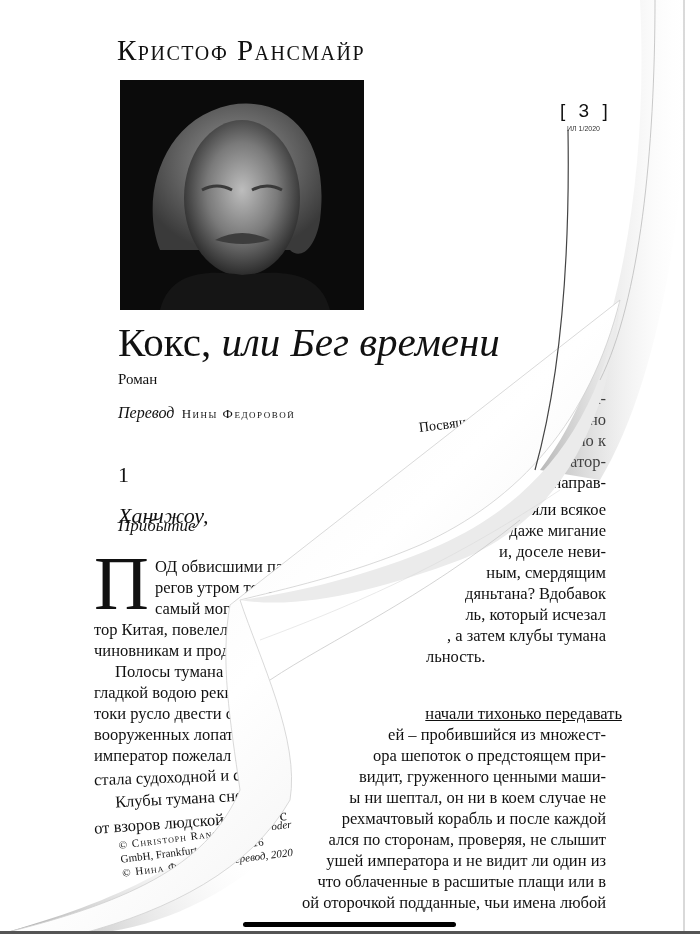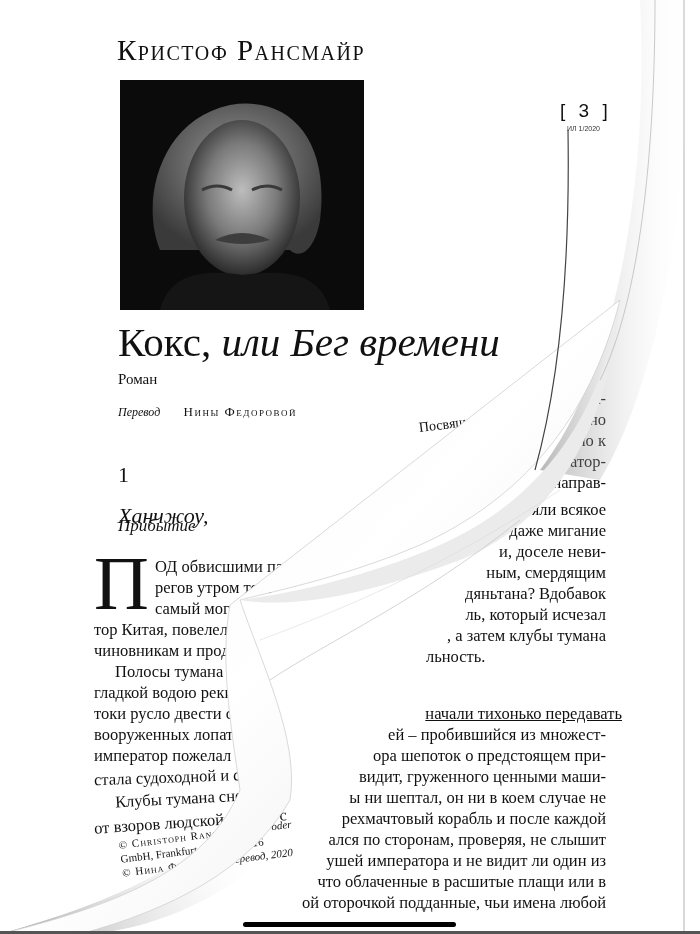--- a/index.html
+++ b/index.html
@@ -8,21 +8,21 @@
   .right-edge{position:absolute;left:683px;top:0;width:2px;height:934px;background:#d9d9d9;}
   .author{position:absolute;left:117px;top:34px;font-size:29px;letter-spacing:1.5px;font-variant:small-caps;color:#111;white-space:nowrap;}
   .photo{position:absolute;left:120px;top:80px;width:244px;height:230px;background:#0b0b0b;overflow:hidden;}
   .photo svg{display:block;}
   .page-num{position:absolute;left:560px;top:100px;font-family:"Liberation Sans",sans-serif;font-size:19px;letter-spacing:4px;color:#111;}
   .issue{position:absolute;left:567px;top:125px;font-family:"Liberation Sans",sans-serif;font-size:7px;color:#333;}
   .title{position:absolute;left:118px;top:318px;font-size:41px;font-style:italic;color:#111;white-space:nowrap;}
   .title .first{font-style:normal;}
   .genre{position:absolute;left:118px;top:371px;font-size:15px;}
   .translator{position:absolute;left:118px;top:404px;font-size:13px;white-space:nowrap;}
-  .translator .lbl{font-style:italic;font-size:12px;margin-right:20px;}
+  .translator .lbl{font-style:italic;font-size:16px;margin-right:4px;}
   .translator .name{font-variant:small-caps;letter-spacing:1.5px;}
   .dedication{position:absolute;left:420px;top:420px;font-size:14px;transform:rotate(-7deg);transform-origin:left bottom;white-space:nowrap;}
   .chap-num{position:absolute;left:118px;top:462px;font-size:22px;}
   .chap-title{position:absolute;left:118px;top:488px;font-size:22px;font-style:italic;margin-top:15px;}
   .chap-sub{position:absolute;left:118px;top:516px;font-size:17px;font-style:italic;}
   .dropcap{position:absolute;left:94px;top:548px;font-size:76px;line-height:70px;}
   .body-line{position:absolute;font-size:16.5px;white-space:nowrap;color:#111;}
   .footnote{position:absolute;left:118px;top:800px;font-size:11px;line-height:14px;transform:rotate(-7deg);transform-origin:left top;white-space:nowrap;}
   .fn-sc{font-variant:small-caps;letter-spacing:1px;}
   .curl{position:absolute;left:0;top:0;width:700px;height:934px;pointer-events:none;}

